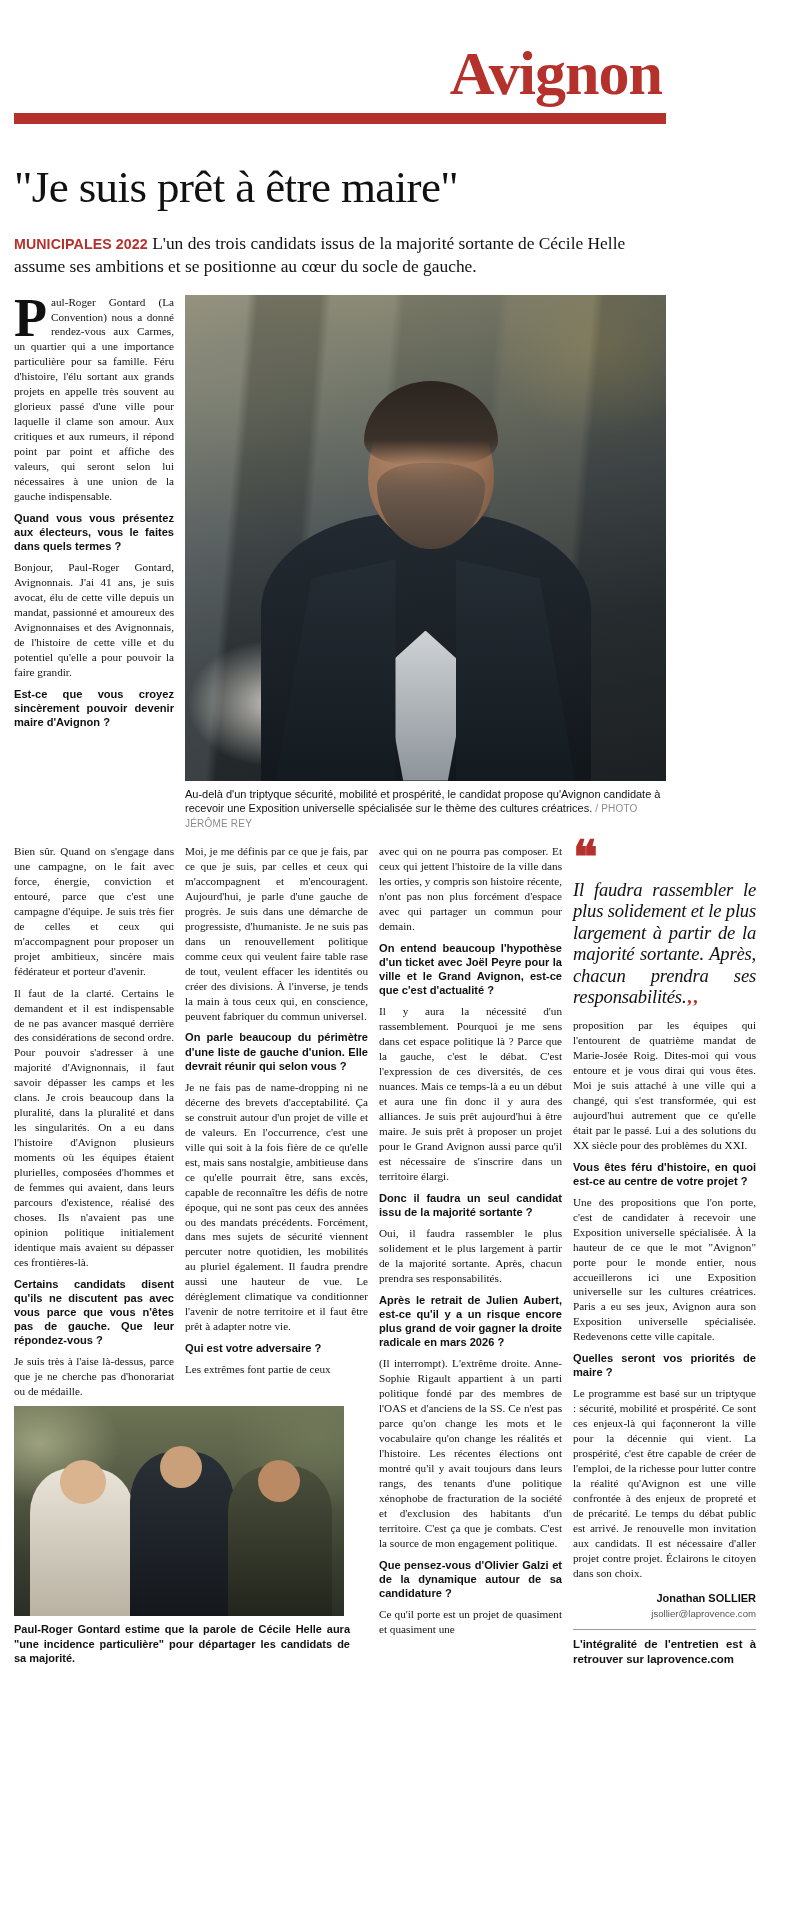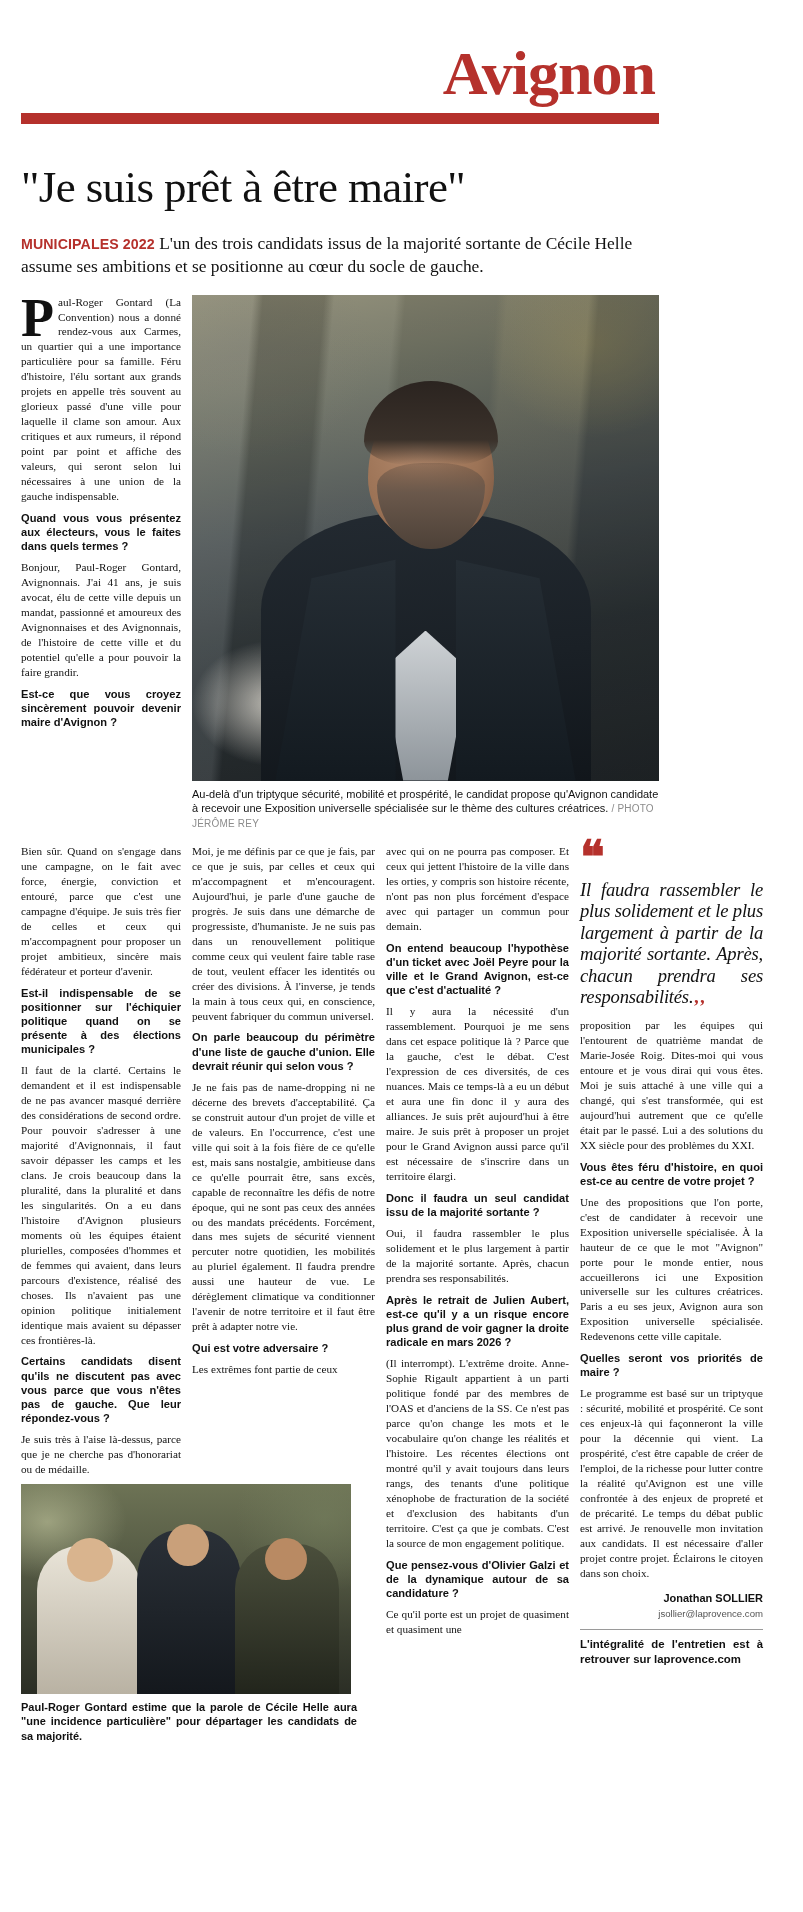--- a/index.html
+++ b/index.html
@@ -3,21 +3,21 @@
 <meta charset="utf-8">
 <style>
   * { box-sizing: border-box; margin: 0; padding: 0; }
   html, body {
     width: 803px; height: 1912px;
     background: #ffffff;
     font-family: "Liberation Serif", serif;
     color: #111;
     overflow: hidden;
   }
-  .page { position: relative; width: 680px; height: 1912px; padding: 0 21px; }
+  .page { position: relative; width: 680px; height: 1912px; padding: 0 14px; }
 
   
   .masthead { padding-top: 44px; }
   .masthead-title {
     font-family: "Liberation Serif", serif;
     font-weight: bold;
     font-size: 62px;
     line-height: 0.95;
     color: #b5312c;
     text-align: right;
@@ -275,21 +275,20 @@
           <span>Au-delà d'un triptyque sécurité, mobilité et prospérité, le candidat propose qu'Avignon candidate à recevoir une Exposition universelle spécialisée sur le thème des cultures créatrices.</span>
           <span class="credit">/ PHOTO JÉRÔME REY</span>
         </div>
       </div>
     </div>
 
     <div class="lowerband">
 
       <div class="col lcol c1">
         <p>Bien sûr. Quand on s'engage dans une campagne, on le fait avec force, énergie, conviction et entouré, parce que c'est une campagne d'équipe. Je suis très fier de celles et ceux qui m'accompagnent pour proposer un projet ambitieux, sincère mais fédérateur et porteur d'avenir.</p>
-        <p class="q">Est-il indispensable de se positionner sur l'échiquier politique quand on se présente à des élections municipales ?</p>
         <p>Il faut de la clarté. Certains le demandent et il est indispensable de ne pas avancer masqué derrière des considérations de second ordre. Pour pouvoir s'adresser à une majorité d'Avignonnais, il faut savoir dépasser les camps et les clans. Je crois beaucoup dans la pluralité, dans la pluralité et dans les singularités. On a eu dans l'histoire d'Avignon plusieurs moments où les équipes étaient plurielles, composées d'hommes et de femmes qui avaient, dans leurs parcours d'existence, réalisé des choses. Ils n'avaient pas une opinion politique initialement identique mais avaient su dépasser ces frontières-là.</p>
         <p class="q">Certains candidats disent qu'ils ne discutent pas avec vous parce que vous n'êtes pas de gauche. Que leur répondez-vous ?</p>
         <p>Je suis très à l'aise là-dessus, parce que je ne cherche pas d'honorariat ou de médaille.</p>
 
         <div class="botphoto">
           <div class="bg2"></div>
           <div class="p1"></div>
           <div class="p1h"></div>
           <div class="p2"></div>
           <div class="p2h"></div>

